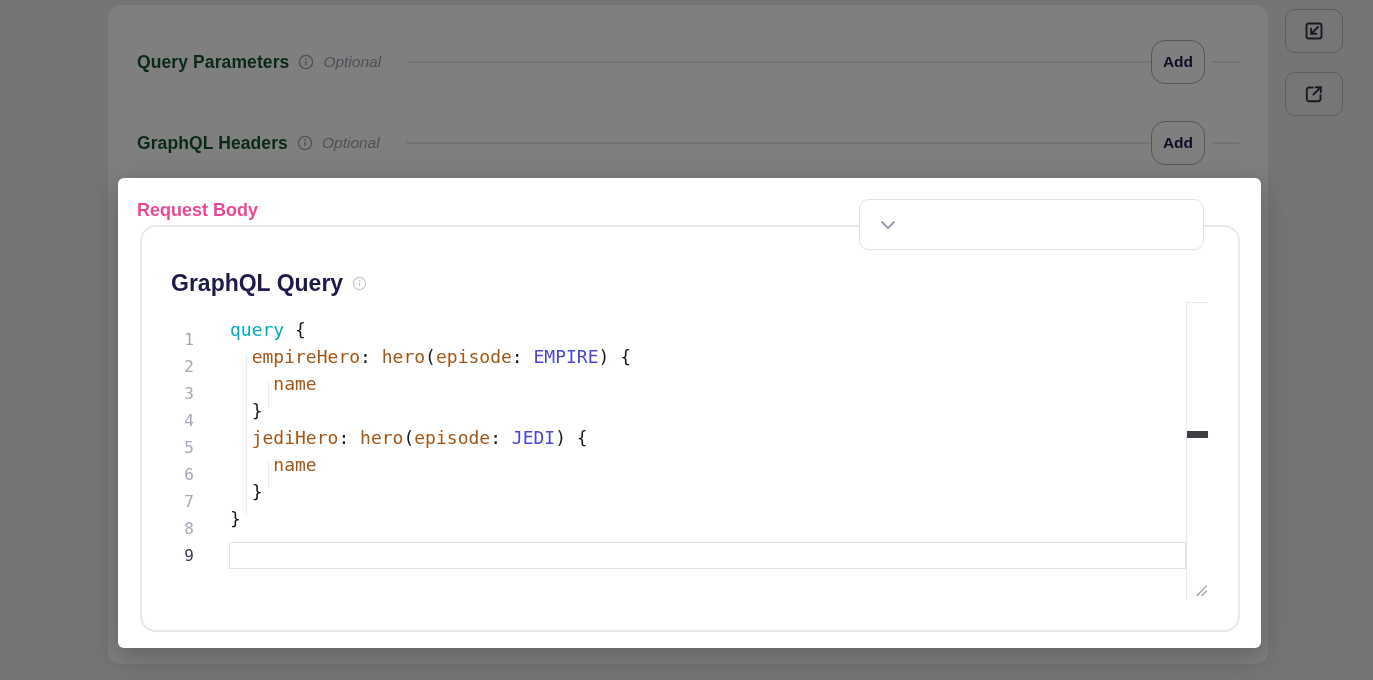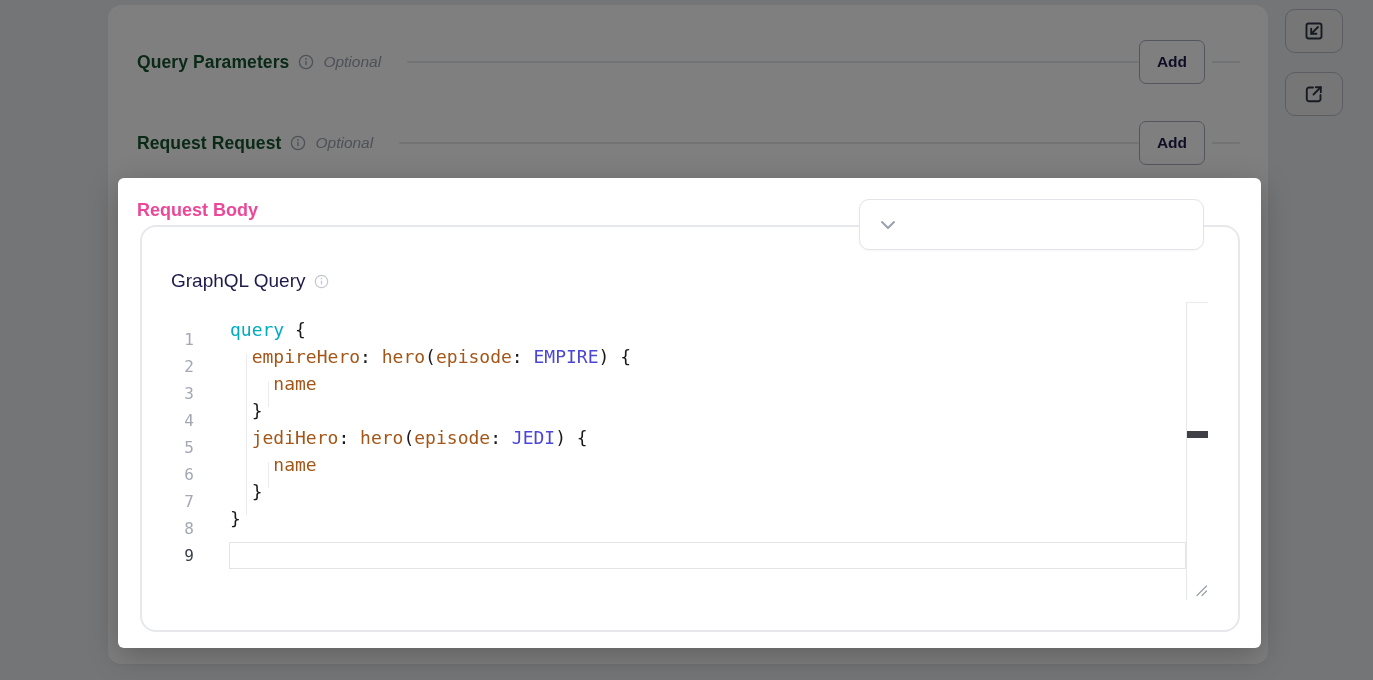--- a/index.html
+++ b/index.html
@@ -19,22 +19,22 @@
     position:absolute; left:29px; width:1103px; height:44px;
     display:flex; align-items:center;
   }
   .row-qp { top:35px; }
   .row-rh { top:116px; }
   .row-title { font-size:17.5px; font-weight:700; color:#14532d; letter-spacing:.1px; white-space:nowrap; }
   .info-icon { margin-left:9px; display:inline-flex; flex:none; }
   .optional { margin-left:9px; font-size:15.5px; font-style:italic; color:#9ca3af; white-space:nowrap; }
   .row-line { flex:1 1 auto; height:2px; background:#e5e7eb; border-radius:2px; margin:0 0 0 26px; }
   .add-btn {
-    flex:none; width:66px; height:44px; margin:0 0 0 0;
-    border:1.5px solid #a9adbb; border-radius:7px; background:transparent;
+    flex:none; width:54px; height:44px; margin:0 0 0 0;
+    border:1.5px solid #a9adbb; border-radius:14px; background:transparent;
     font-family:"Liberation Sans", sans-serif;
     font-size:15.5px; font-weight:700; color:#1e1b4b;
     display:flex; align-items:center; justify-content:center; cursor:pointer;
   }
   .row-line-end { flex:none; width:28px; height:2px; background:#e5e7eb; border-radius:2px; margin-left:7px; }
   .float-btn {
     position:absolute; left:1285px; width:58px; height:44px;
     border:1.5px solid #b7bac4; border-radius:10px; background:#eceded;
     display:flex; align-items:center; justify-content:center; cursor:pointer; z-index:1;
   }
@@ -62,21 +62,21 @@
     position:absolute; left:741px; top:21px; width:345px; height:51px; z-index:3;
     background:#ffffff; border:1.5px solid #e2e4e9; border-radius:10px;
     display:flex; align-items:center; padding:0 16px 0 20px; cursor:pointer;
     box-shadow:0 1px 2px rgba(30,27,75,0.04);
   }
   .type-select-value { flex:1 1 auto; font-size:17.5px; color:#1e1b4b; white-space:nowrap; }
   .gql-label-row {
     position:absolute; left:53px; top:92px; z-index:2;
     display:flex; align-items:center;
   }
-  .gql-label { font-size:19px; font-weight:400; color:#1e1b4b; white-space:nowrap; }
+  .gql-label { font-size:23px; font-weight:700; color:#1e1b4b; white-space:nowrap; }
   
   .editor-gutter {
     position:absolute; left:40px; top:148px; width:36px; z-index:2;
     font-family:"DejaVu Sans Mono", monospace; font-size:16px; line-height:27px;
     color:#a3a8b3; text-align:right;
   }
   .editor-gutter .ln { height:27px; }
   .editor-gutter .ln.active { color:#3a3f4b; }
   .code-area {
     position:absolute; left:112px; top:138px; width:956px; z-index:2;
@@ -112,21 +112,21 @@
           <rect x="7.3" y="6.8" width="1.4" height="4.4" rx="0.7" fill="#9ca3af"></rect>
         </svg>
     </span>
     <span class="optional">Optional</span>
     <span class="row-line"></span>
     <button class="add-btn">Add</button>
     <span class="row-line-end"></span>
   </div>
 
   <div class="form-row row-rh">
-    <span class="row-title">Request Request</span>
+    <span class="row-title">GraphQL Headers</span>
     <span class="info-icon">
       <svg width="16" height="16" viewBox="0 0 16 16">
           <circle cx="8" cy="8" r="6.6" fill="none" stroke="#9ca3af" stroke-width="1.3"></circle>
           <circle cx="8" cy="4.9" r="0.9" fill="#9ca3af"></circle>
           <rect x="7.3" y="6.8" width="1.4" height="4.4" rx="0.7" fill="#9ca3af"></rect>
         </svg>
     </span>
     <span class="optional">Optional</span>
     <span class="row-line"></span>
     <button class="add-btn">Add</button>

